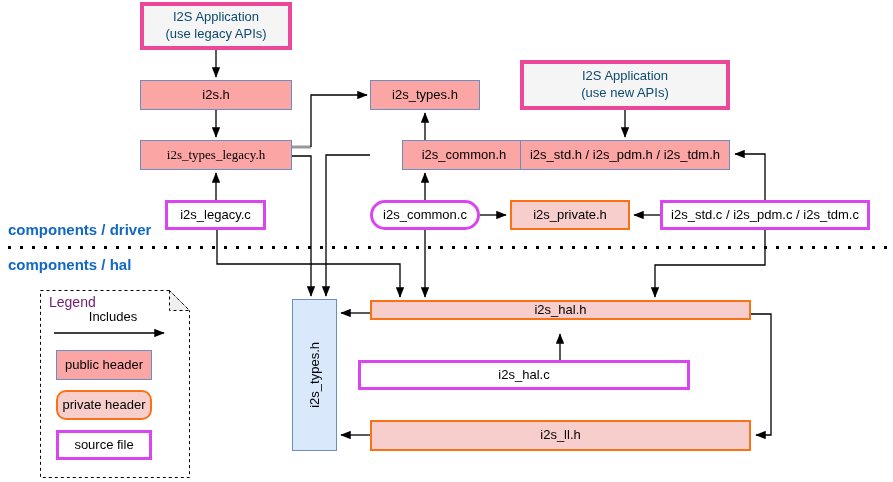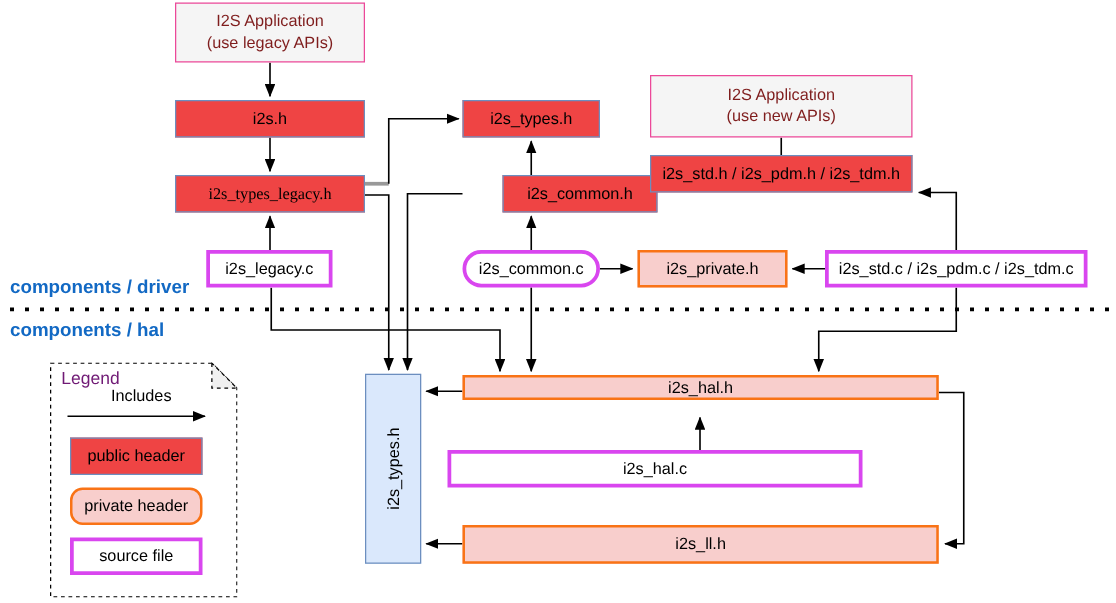--- a/index.html
+++ b/index.html
@@ -4,36 +4,36 @@
 <style>
   html,body{margin:0;padding:0;background:#ffffff;}
   body{font-family:"Liberation Sans",sans-serif;}
   .canvas{position:relative;width:893px;height:482px;background:#fff;overflow:hidden;}
   svg.edges{position:absolute;left:0;top:0;z-index:1;}
   .edge{stroke:#000;stroke-width:1.3;fill:none;}
   .edge.gray{stroke:#999;stroke-width:3;}
   .node{position:absolute;z-index:2;display:flex;align-items:center;justify-content:center;
         text-align:center;font-size:13px;color:#000;box-sizing:border-box;background:#fff;
         border:1px solid #000;line-height:1.3;}
-  .node.blue{background:#ef4444;border:1px solid #6c8ebf;}
+  .node.blue{background:#fca5a5;border:1px solid #6c8ebf;}
   .node.pink{background:#f8cecc;border:2px solid #f97316;}
-  .node.gray{background:#f5f5f5;border:1px solid #ec4899;color:#7f1d1d;}
+  .node.gray{background:#f5f5f5;border:4px solid #ec4899;color:#0c4a6e;}
   .node.white{background:#ffffff;border:3px solid #d946ef;}
   .node .two-line{display:block;}
   .vertical-node{position:absolute;z-index:2;display:flex;align-items:center;justify-content:center;
         background:#dae8fc;border:1px solid #6c8ebf;box-sizing:border-box;}
   .vertical-node span{writing-mode:vertical-rl;transform:rotate(180deg);font-size:13px;color:#000;}
   .section-label{position:absolute;z-index:3;font-size:15px;font-weight:bold;color:#1269c4;}
   .dotted-divider{position:absolute;z-index:0;height:3px;
         background:repeating-linear-gradient(to right,#000 0 3px,transparent 3px 12px);}
   .legend{position:absolute;z-index:2;}
   .legend .legend-title{position:absolute;left:9px;top:4px;font-size:14px;font-weight:normal;color:#701a75;}
   .legend .includes-label{position:absolute;left:13px;top:19px;width:120px;text-align:center;
         font-size:13px;color:#000;}
-  .legend .legend-item{position:absolute;left:16px;width:106px;height:30px;}
+  .legend .legend-item{position:absolute;left:16px;width:96px;height:30px;}
 </style>
 </head>
 <body>
 
 <div class="canvas">
 
   <svg class="edges" width="893" height="482" viewBox="0 0 893 482">
     <defs>
       <marker id="arr" viewBox="0 0 10 8" refX="9.3" refY="4" markerWidth="10.5" markerHeight="8.5" markerUnits="userSpaceOnUse" orient="auto-start-reverse">
         <path d="M0,0 L10,4 L0,8 Z" fill="#000"></path>
@@ -77,21 +77,21 @@
   <div class="node white" style="left:165px;top:200px;width:101px;height:30px;">i2s_legacy.c</div>
   <div class="node blue" style="left:370px;top:80px;width:110px;height:30px;">i2s_types.h</div>
   <div class="node blue" style="left:370px;top:140px;width:124px;height:30px;margin-left:32px;">i2s_common.h</div>
   <div class="node white" style="left:370px;top:200px;width:110px;height:30px;border-radius:15px;">i2s_common.c</div>
   <div class="node gray" style="left:520px;top:60px;width:210px;height:50px;">
     <span class="two-line">
       <span>I2S Application</span><br>
       <span>(use new APIs)</span>
     </span>
   </div>
-  <div class="node blue" style="left:520px;top:124px;width:210px;height:30px;">i2s_std.h / i2s_pdm.h / i2s_tdm.h</div>
+  <div class="node blue" style="left:520px;top:140px;width:210px;height:30px;">i2s_std.h / i2s_pdm.h / i2s_tdm.h</div>
   <div class="node pink" style="left:510px;top:200px;width:120px;height:30px;">i2s_private.h</div>
   <div class="node white" style="left:660px;top:200px;width:210px;height:30px;">i2s_std.c / i2s_pdm.c / i2s_tdm.c</div>
 
   <div class="vertical-node" style="left:292px;top:299px;width:45px;height:152px;">
     <span>i2s_types.h</span>
   </div>
   <div class="node pink" style="left:370px;top:300px;width:381px;height:20px;">i2s_hal.h</div>
   <div class="node white" style="left:358px;top:360px;width:332px;height:30px;">i2s_hal.c</div>
   <div class="node pink" style="left:370px;top:420px;width:381px;height:31px;">i2s_ll.h</div>
 

